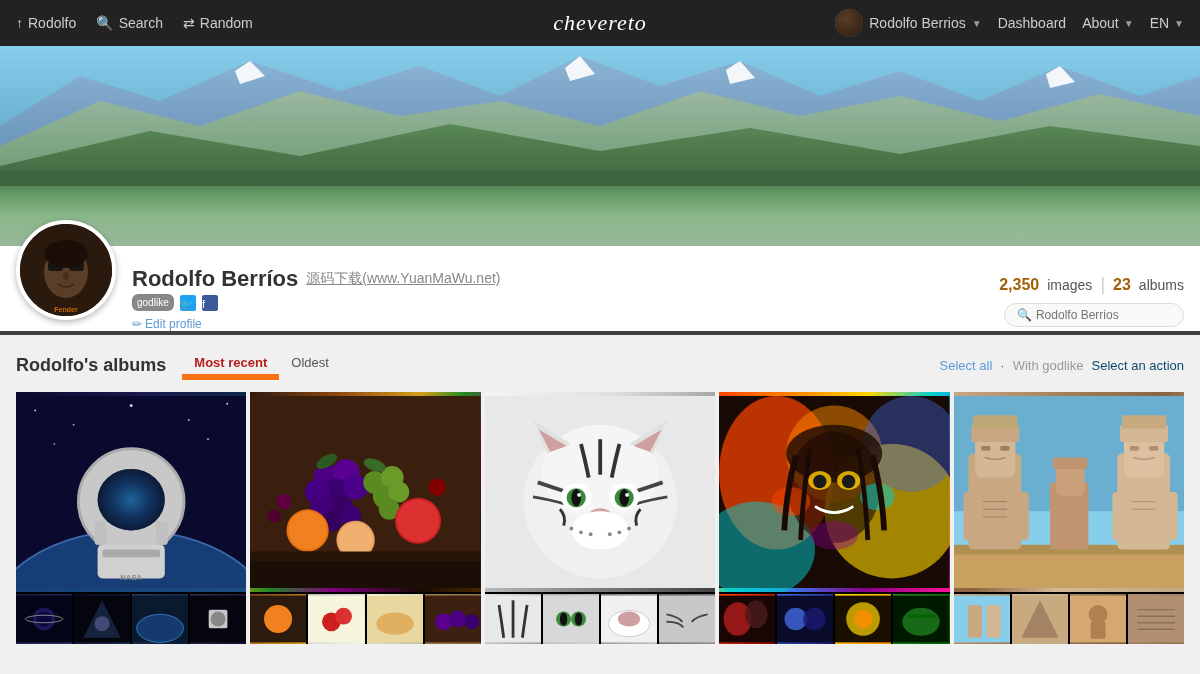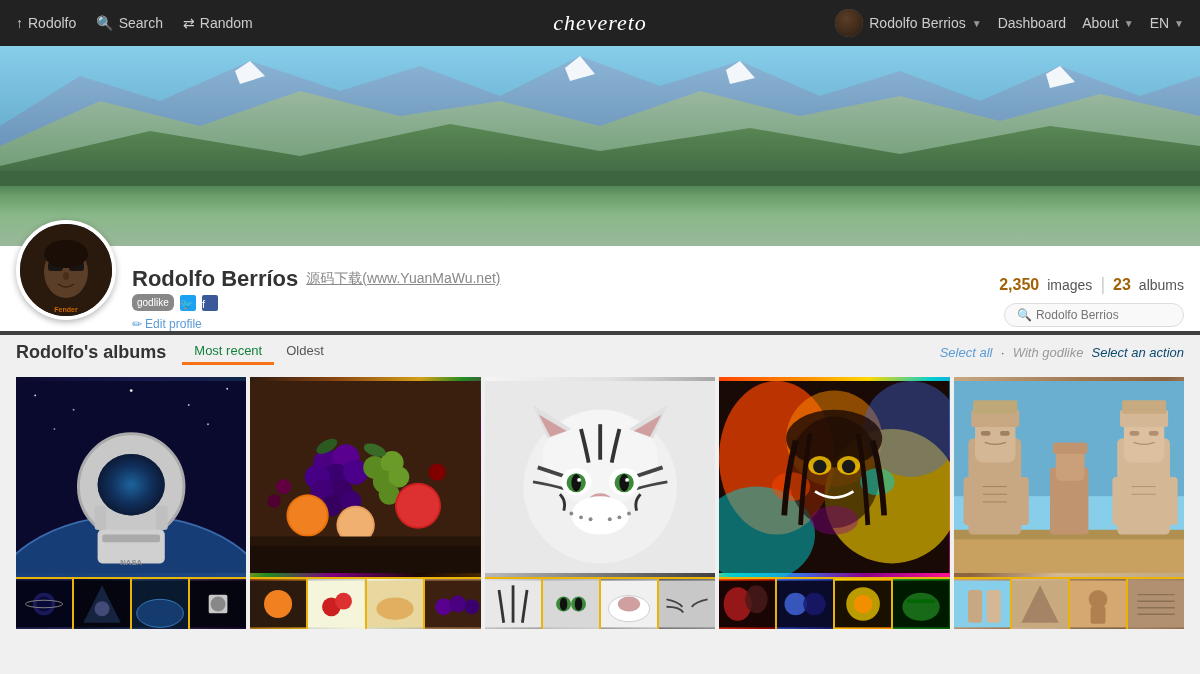--- a/index.html
+++ b/index.html
@@ -185,21 +185,21 @@
       background: transparent;
       font-size: 12px;
       color: #555;
       width: 100%;
     }
     .search-icon-small { color: #999; font-size: 12px; margin-right: 4px; }
 
     
     .albums-section {
       background: #f0f0f0;
-      padding: 4px 16px;
+      padding: 16px 16px;
     }
     .albums-header {
       display: flex;
       align-items: center;
       margin-bottom: 12px;
     }
     .albums-title {
       font-size: 18px;
       font-weight: bold;
       color: #333;
@@ -207,48 +207,47 @@
     }
     .tab-bar { display: flex; gap: 0; }
     .tab-item {
       font-size: 13px;
       color: #555;
       padding: 4px 12px;
       cursor: pointer;
       border-bottom: 3px solid transparent;
     }
     .tab-item.active {
-      color: #15803d;
-      font-weight: normal;
-      border-bottom: 3px solid #f97316;
+      color: #b91c1c;
+      font-weight: bold;
+      border-bottom: 6px solid #f97316;
     }
     .albums-actions {
       margin-left: auto;
       display: flex;
       align-items: center;
       gap: 8px;
       font-size: 13px;
       color: #555;
-      font-style: italic;
     }
     .select-all-link { color: #5b9bd5; cursor: pointer; }
     .with-selected { color: #999; }
     .select-action {
       color: #0c4a6e;
       cursor: pointer;
     }
 
     
     .album-grid {
       display: grid;
       grid-template-columns: repeat(5, 1fr);
       gap: 4px;
     }
     .album-card {
-      background: #eab308;
+      background: #000000;
       overflow: hidden;
       cursor: pointer;
       font-weight: bold;
     }
     .album-thumb-row {
       display: grid;
       grid-template-columns: repeat(4, 1fr);
       gap: 2px;
       margin-top: 2px;
     }

